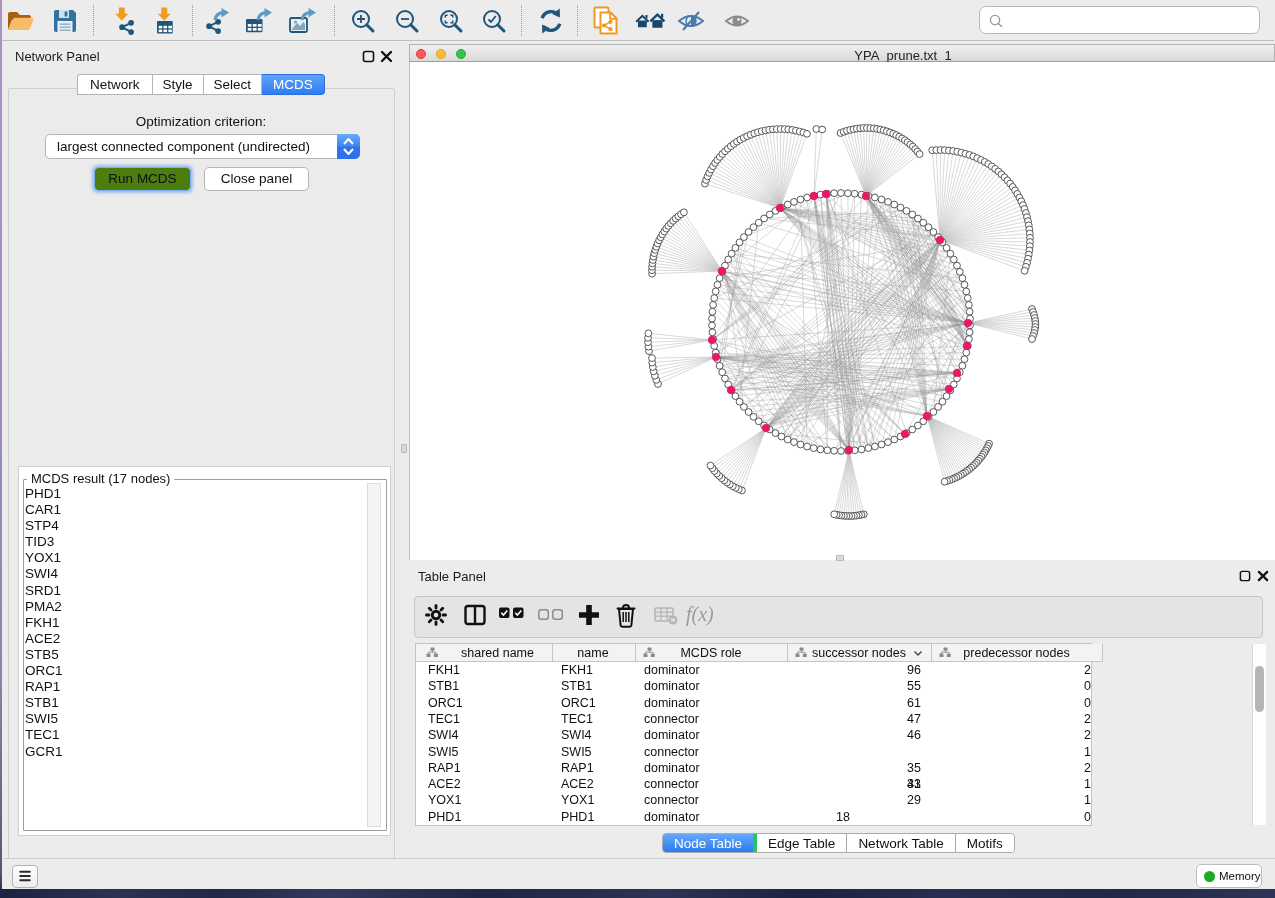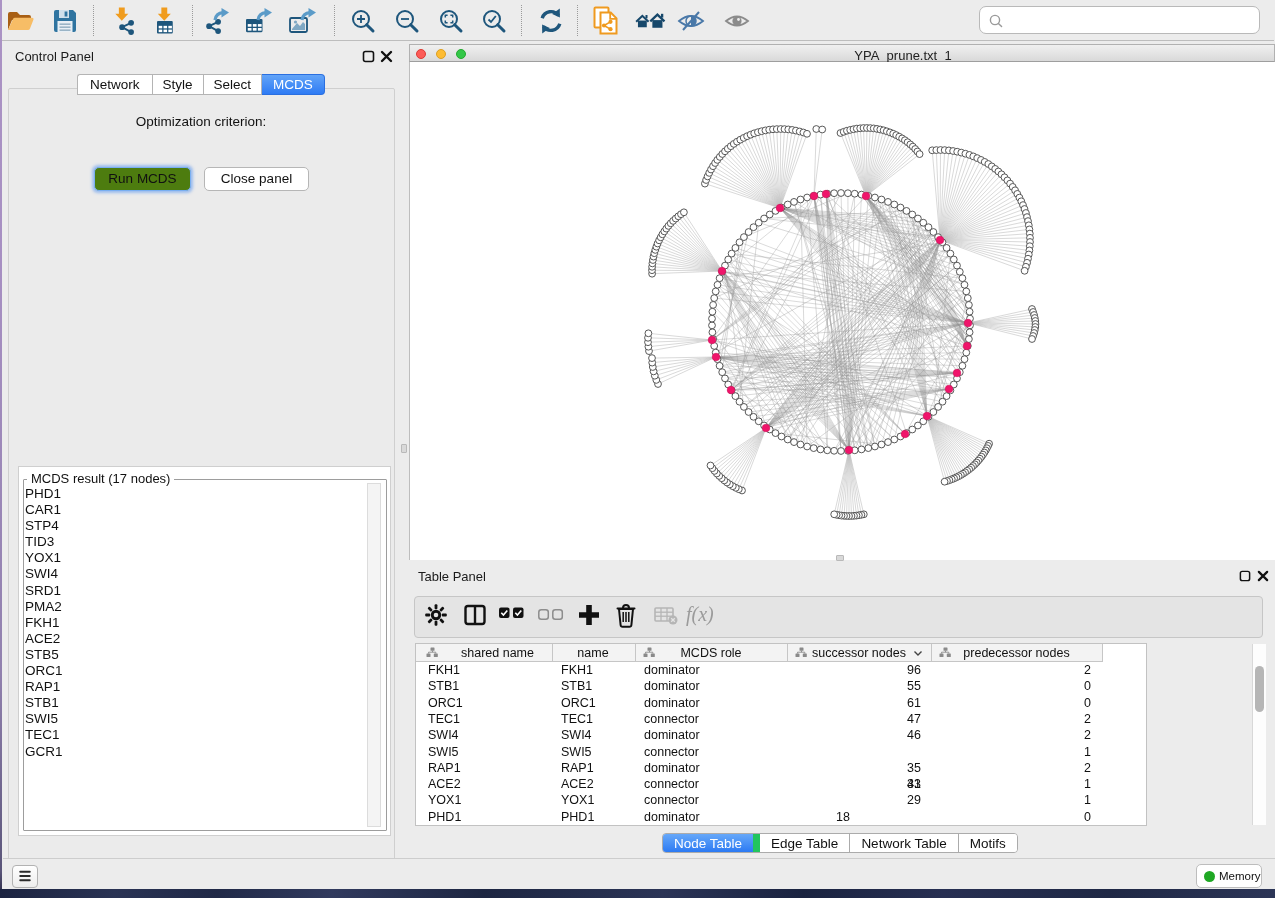--- a/index.html
+++ b/index.html
@@ -163,39 +163,48 @@
 
   <div class="abs" style="left:977px;top:6px;width:281px;height:28px;background:#fff;border:1px solid #b9b9b9;border-radius:7px;">
     <svg class="abs" style="left:8px;top:6px;" width="16" height="16" viewBox="0 0 16 16">
         <circle cx="7" cy="7" r="4.6" fill="none" stroke="#9a9a9a" stroke-width="1.4"></circle>
         <line x1="10.4" y1="10.4" x2="13.6" y2="13.6" stroke="#9a9a9a" stroke-width="1.4" stroke-linecap="round"></line>
       </svg>
   </div>
 </div>
 
 <div id="cpanel" class="abs" style="left:3px;top:42px;width:396px;height:816px;background:#ececec;">
-  <div class="abs" style="left:12px;top:7px;font-size:13px;color:#1b1b1b;">Control Panel</div>
+  <div class="abs" style="left:12px;top:7px;font-size:13px;color:#1b1b1b;">Network Panel</div>
   <svg class="abs" style="left:359px;top:8px;" width="13" height="13" viewBox="0 0 13 13">
       <rect x="1.5" y="1.5" width="10" height="10" rx="2" fill="none" stroke="#111" stroke-width="1.6"></rect>
     </svg>
   <svg class="abs" style="left:377px;top:8px;" width="13" height="13" viewBox="0 0 13 13">
       <path d="M2 2 L11 11 M11 2 L2 11" stroke="#111" stroke-width="2.4" stroke-linecap="round"></path>
     </svg>
 
   <div class="abs" style="left:5px;top:46px;width:387px;height:798px;background:#ebebeb;border:1px solid #cfcfcf;border-radius:2px;"></div>
 
   <div class="abs" style="left:74px;top:32px;height:21px;display:flex;font-size:13.5px;z-index:3;">
     <div style="background:#fff;border:1px solid #b4b4b4;border-right:none;border-radius:3px 0 0 0;padding:2px 12px 0 12px;color:#111;">Network</div>
     <div style="background:#fff;border:1px solid #b4b4b4;border-right:none;padding:2px 10px 0 10px;color:#111;">Style</div>
     <div style="background:#fff;border:1px solid #b4b4b4;padding:2px 10px 0 10px;color:#111;">Select</div>
     <div style="background:linear-gradient(180deg,#62a4f8,#2e7bf4);border:1px solid #2a6fe0;border-left:none;border-radius:0 4px 4px 0;padding:2px 11px 0 11px;color:#fff;">MCDS</div>
   </div>
 
   <div class="abs" style="left:0px;top:72px;width:396px;text-align:center;font-size:13.5px;color:#111;">Optimization criterion:</div>
 
+  <div class="abs" style="left:42px;top:92px;width:315px;height:25px;background:#fff;border:1px solid #b6b6b6;border-radius:5px;">
+    <div class="abs" style="left:11px;top:4px;font-size:13.5px;color:#111;">largest connected component (undirected)</div>
+    <div class="abs" style="right:-1px;top:-1px;width:23px;height:25px;border-radius:0 5px 5px 0;background:linear-gradient(180deg,#6aa9f9 0%,#3d86f7 48%,#2e74ee 52%,#2d6ff0 100%);">
+      <svg width="23" height="25" viewBox="0 0 23 25">
+          <path d="M7 10 L11.5 5 L16 10" fill="none" stroke="#fff" stroke-width="2" stroke-linejoin="round"></path>
+          <path d="M7 15 L11.5 20 L16 15" fill="none" stroke="#fff" stroke-width="2" stroke-linejoin="round"></path>
+        </svg>
+    </div>
+  </div>
 
   <div class="abs" style="left:91px;top:125px;width:97px;height:24px;background:#4d7c0f;border:1.5px solid #7aaff2;border-radius:5px;box-shadow:0 0 3px 1.2px rgba(90,150,240,.55);text-align:center;font-size:13.5px;color:#111;padding-top:3px;">Run MCDS</div>
   <div class="abs" style="left:201px;top:125px;width:105px;height:24px;background:#fff;border:1px solid #b6b6b6;border-radius:5px;text-align:center;font-size:13.5px;color:#111;padding-top:3px;">Close panel</div>
 
   <div class="abs" style="left:15px;top:424px;width:373px;height:370px;background:#fff;border:1px solid #cfcfcf;">
 
     <div class="abs" style="left:4px;top:12px;width:364px;height:352px;border:1px solid #9d9d9d;border-radius:1px;"></div>
     <div class="abs" style="left:8px;top:4px;background:#fff;padding:0 4px;font-size:13px;color:#111;">MCDS result (17 nodes)</div>
 
     <div class="abs" style="left:348px;top:16px;width:14px;height:344px;background:#f4f4f4;border:1px solid #dcdcdc;"></div>
@@ -652,21 +661,21 @@
           <line x1="13" y1="4" x2="13" y2="17" stroke="#b5b5b5" stroke-width="1.3"></line>
           <circle cx="19" cy="16" r="4.5" fill="#b5b5b5"></circle>
           <path d="M17.2 14.2 L20.8 17.8 M20.8 14.2 L17.2 17.8" stroke="#e4e4e4" stroke-width="1.3"></path>
         </g>
       </svg>
       <svg class="abs" style="left:273px;top:40px;" width="44" height="28" viewBox="0 0 44 28">
         <text x="4" y="20" font-family="Liberation Serif, serif" font-style="italic" font-size="20" fill="#9b9b9b">f(x)</text>
       </svg>
     </div>
 
-  <div class="abs" style="left:6px;top:82px;width:732px;height:183px;background:#fff;border:1px solid #c2c2c2;">
+  <div class="abs" style="left:6px;top:82px;width:677px;height:183px;background:#fff;border:1px solid #c2c2c2;">
     <div id="thead" class="abs" style="left:0;top:0;width:686px;height:18px;background:#f3f3f3;border-bottom:1px solid #c6c6c6;font-size:12.5px;color:#111;">
 <div class="abs" style="left:10px;top:2px;"><svg width="13" height="11" viewBox="0 0 13 11" style="vertical-align:-1px;">
             <g fill="#8a8a8a">
               <rect x="4.5" y="0.5" width="4" height="3.2" rx="0.5"></rect>
               <rect x="0.5" y="6.5" width="4" height="3.6" rx="0.5"></rect>
               <rect x="7.8" y="6.5" width="4" height="3.6" rx="0.5"></rect>
             </g>
             <path d="M6.5 3.7 V5.2 M2.5 6.5 V5.2 H9.8 V6.5" stroke="#8a8a8a" stroke-width="0.9" fill="none"></path>
           </svg></div>
 <div class="abs" style="left:14px;top:2px;width:135px;text-align:center;">shared name</div>
@@ -759,21 +768,21 @@
         <div class="abs" style="left:420px;top:146.7px;width:85px;text-align:left;">18</div>
         <div class="abs" style="left:590px;top:146.7px;width:85px;text-align:right;">0</div>
       </div>
 
     <div class="abs" style="left:836px;top:0px;width:14px;height:181px;background:#fdfdfd;border-left:1px solid #d8d8d8;"></div>
     <div class="abs" style="left:838.5px;top:22px;width:9px;height:46px;background:#b6b6b6;border-radius:5px;"></div>
   </div>
 
   <div id="btabs" class="abs" style="left:253px;top:272px;height:20px;display:flex;font-size:13.5px;border:1px solid #ababab;border-radius:4px;overflow:hidden;">
     <div style="background:linear-gradient(180deg,#66a8f9,#2c7af3);color:#fff;padding:2px 11px 15px 11px;">Node Table</div>
-    <div style="background:#fff;color:#111;border-left:7px solid #22c55e;padding:2px 11px 0 11px;">Edge Table</div>
+    <div style="background:#fff;color:#111;border-left:4px solid #22c55e;padding:2px 11px 0 11px;">Edge Table</div>
     <div style="background:#fff;color:#111;border-left:1px solid #ababab;padding:2px 11px 0 11px;">Network Table</div>
     <div style="background:#fff;color:#111;border-left:1px solid #ababab;padding:2px 11px 0 11px;">Motifs</div>
   </div>
 </div>
 
 <div id="statusbar" class="abs" style="left:3px;top:858px;width:1272px;height:31px;background:#ececec;border-top:1px solid #cdcdcd;">
   <div class="abs" style="left:9px;top:6px;width:26px;height:23px;background:linear-gradient(180deg,#ffffff,#ededed);border:1px solid #b2b2b2;border-radius:4px;">
     <svg width="24" height="21" viewBox="0 0 24 22">
         <g stroke="#2b2b2b" stroke-width="2" stroke-linecap="round">
           <line x1="7" y1="6" x2="17" y2="6"></line>

